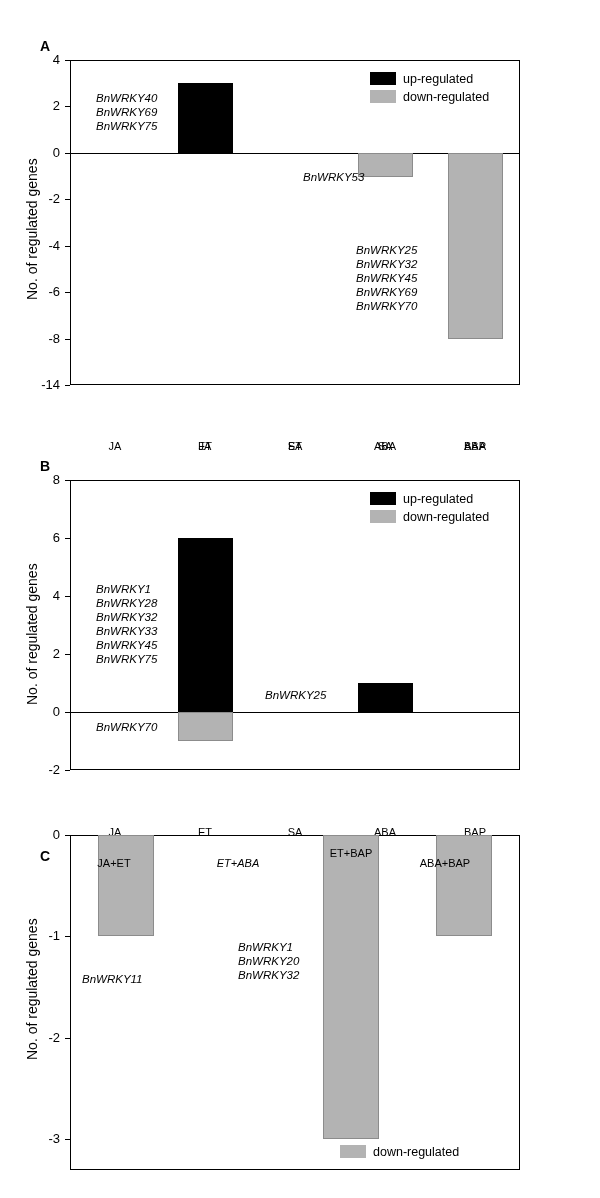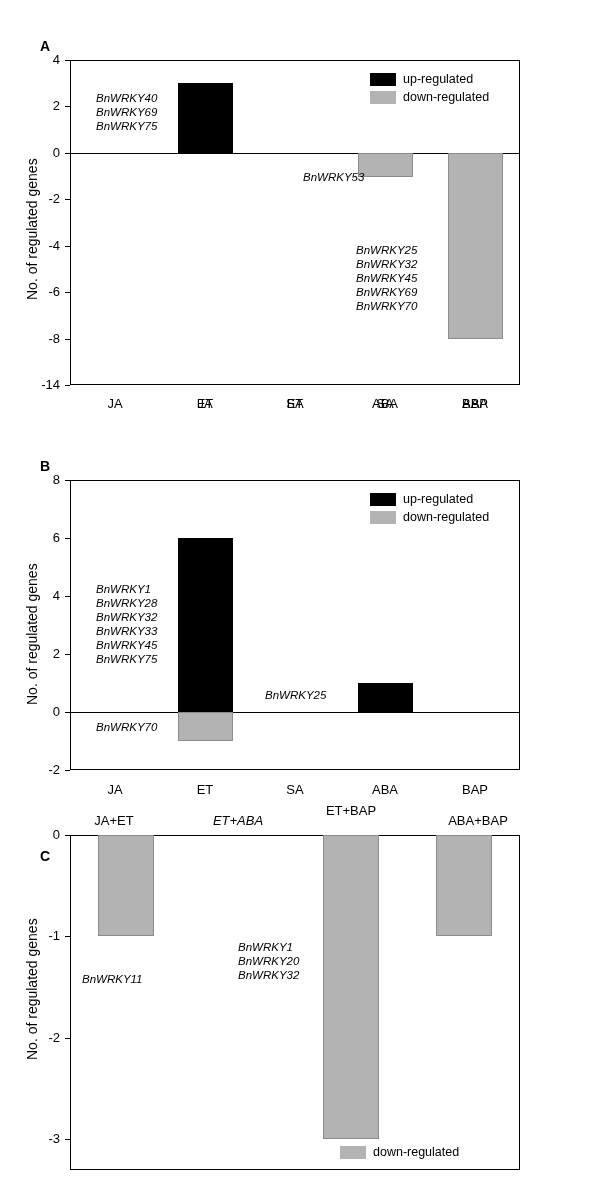--- a/index.html
+++ b/index.html
@@ -46,40 +46,41 @@
     width:5px;height:1px;background:#000;
   }
   .ticklabel{
     position:absolute;
     font-size:13px;
     text-align:right;
     white-space:nowrap;
   }
   .xlabel{
     position:absolute;
-    font-size:13px;
+    font-size:11px;
     text-align:center;
     white-space:nowrap;
+    margin-top:44px;
   }
   .bar{position:absolute;}
   .bar.up{background:#000000;}
   .bar.down{background:#b3b3b3;border:1px solid #8c8c8c;box-sizing:border-box;}
   .genelist{
     position:absolute;
     font-size:11.5px;
     font-style:italic;
     line-height:14px;
     white-space:nowrap;
   }
   .legend{
     position:absolute;
     font-size:12.5px;
   }
   .legend .row{
-    display:flex;align-items:center;margin-bottom:4px;
+    display:flex;margin-bottom:4px;
   }
   .swatch{
     width:26px;height:13px;margin-right:7px;display:inline-block;
   }
   .swatch.up{background:#000;}
   .swatch.down{background:#b3b3b3;}
   .legend .lbl{font-size:12.5px;}
 </style>
 </head>
 <body>
@@ -222,21 +223,21 @@
 
   <div class="bar down" style="left:436px;top:35px;width:56px;height:101px;"></div>
 
   <div class="genelist" style="left:82px;top:172px;">BnWRKY11</div>
   <div class="genelist" style="left:238px;top:140px;">BnWRKY1<br>BnWRKY20<br>BnWRKY32</div>
   <div class="genelist" style="left:420px;top:172px;"></div>
 
   <div class="xlabel" style="left:58px;top:13px;width:112px;">JA+ET</div>
   <div class="xlabel" style="left:182px;top:13px;width:112px;font-style:italic;">ET+ABA</div>
   <div class="xlabel" style="left:295px;top:3px;width:112px;">ET+BAP</div>
-  <div class="xlabel" style="left:422px;top:13px;width:112px;">ABA+BAP</div>
+  <div class="xlabel" style="left:389px;top:13px;width:112px;">ABA+BAP</div>
 
   <div class="legend" style="left:340px;top:345px;">
     <div class="row">
       <span class="swatch down"></span>
       <span class="lbl">down-regulated</span>
     </div>
   </div>
 </div>
 
 </body></html>

